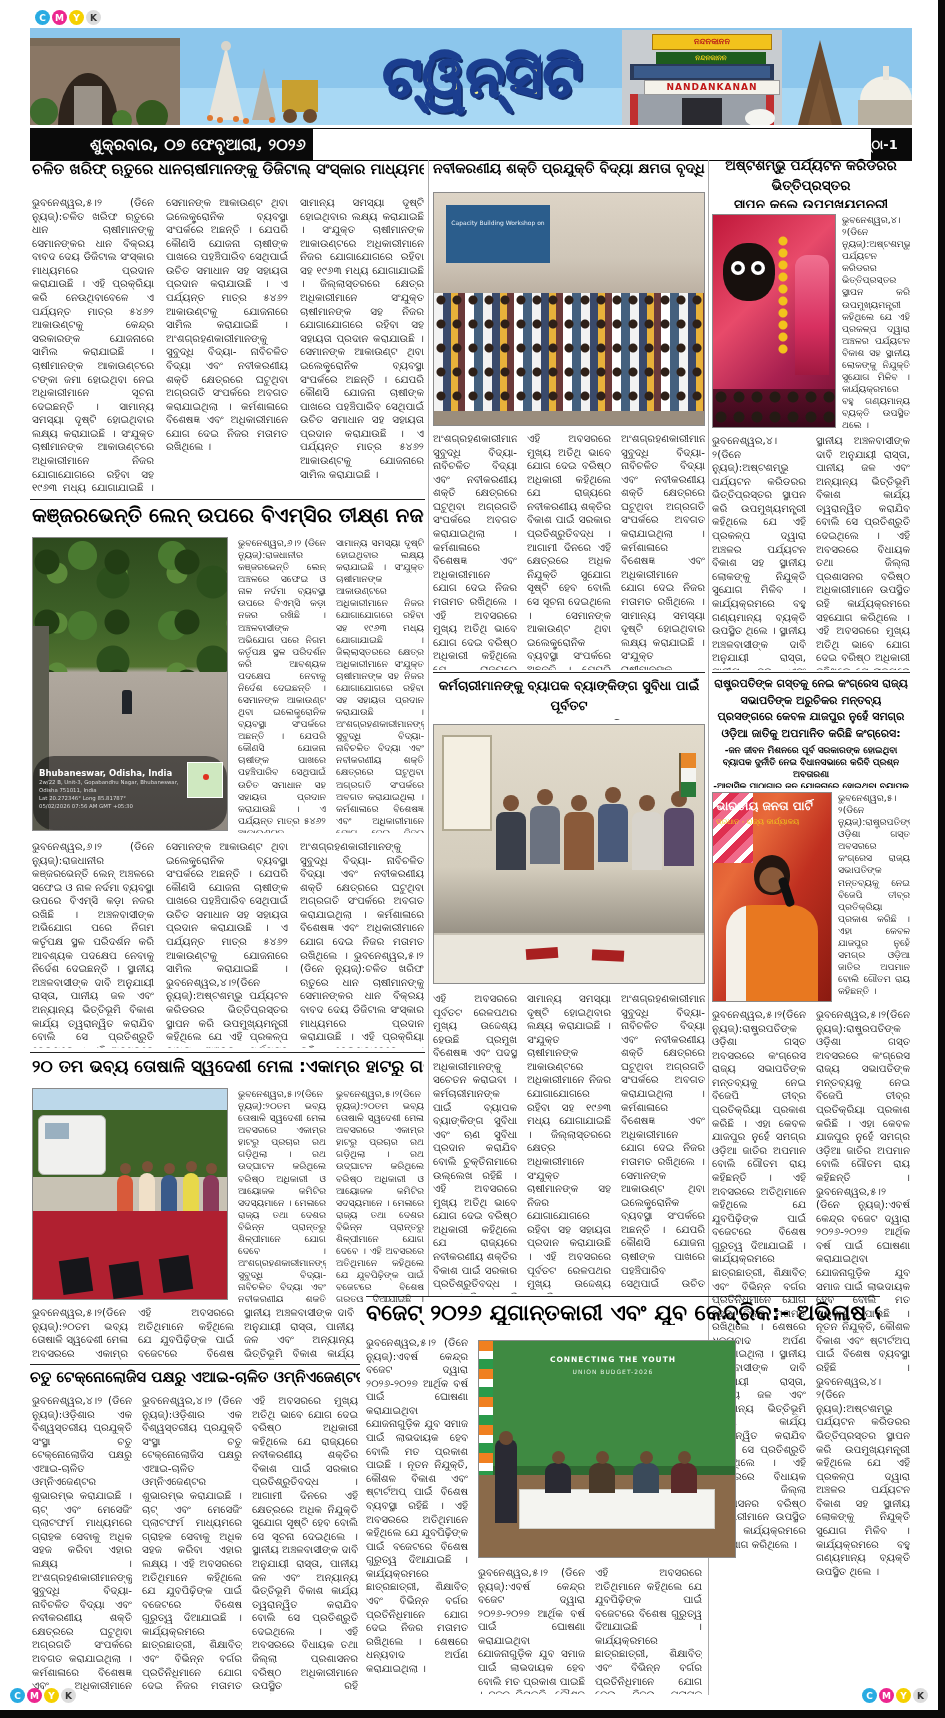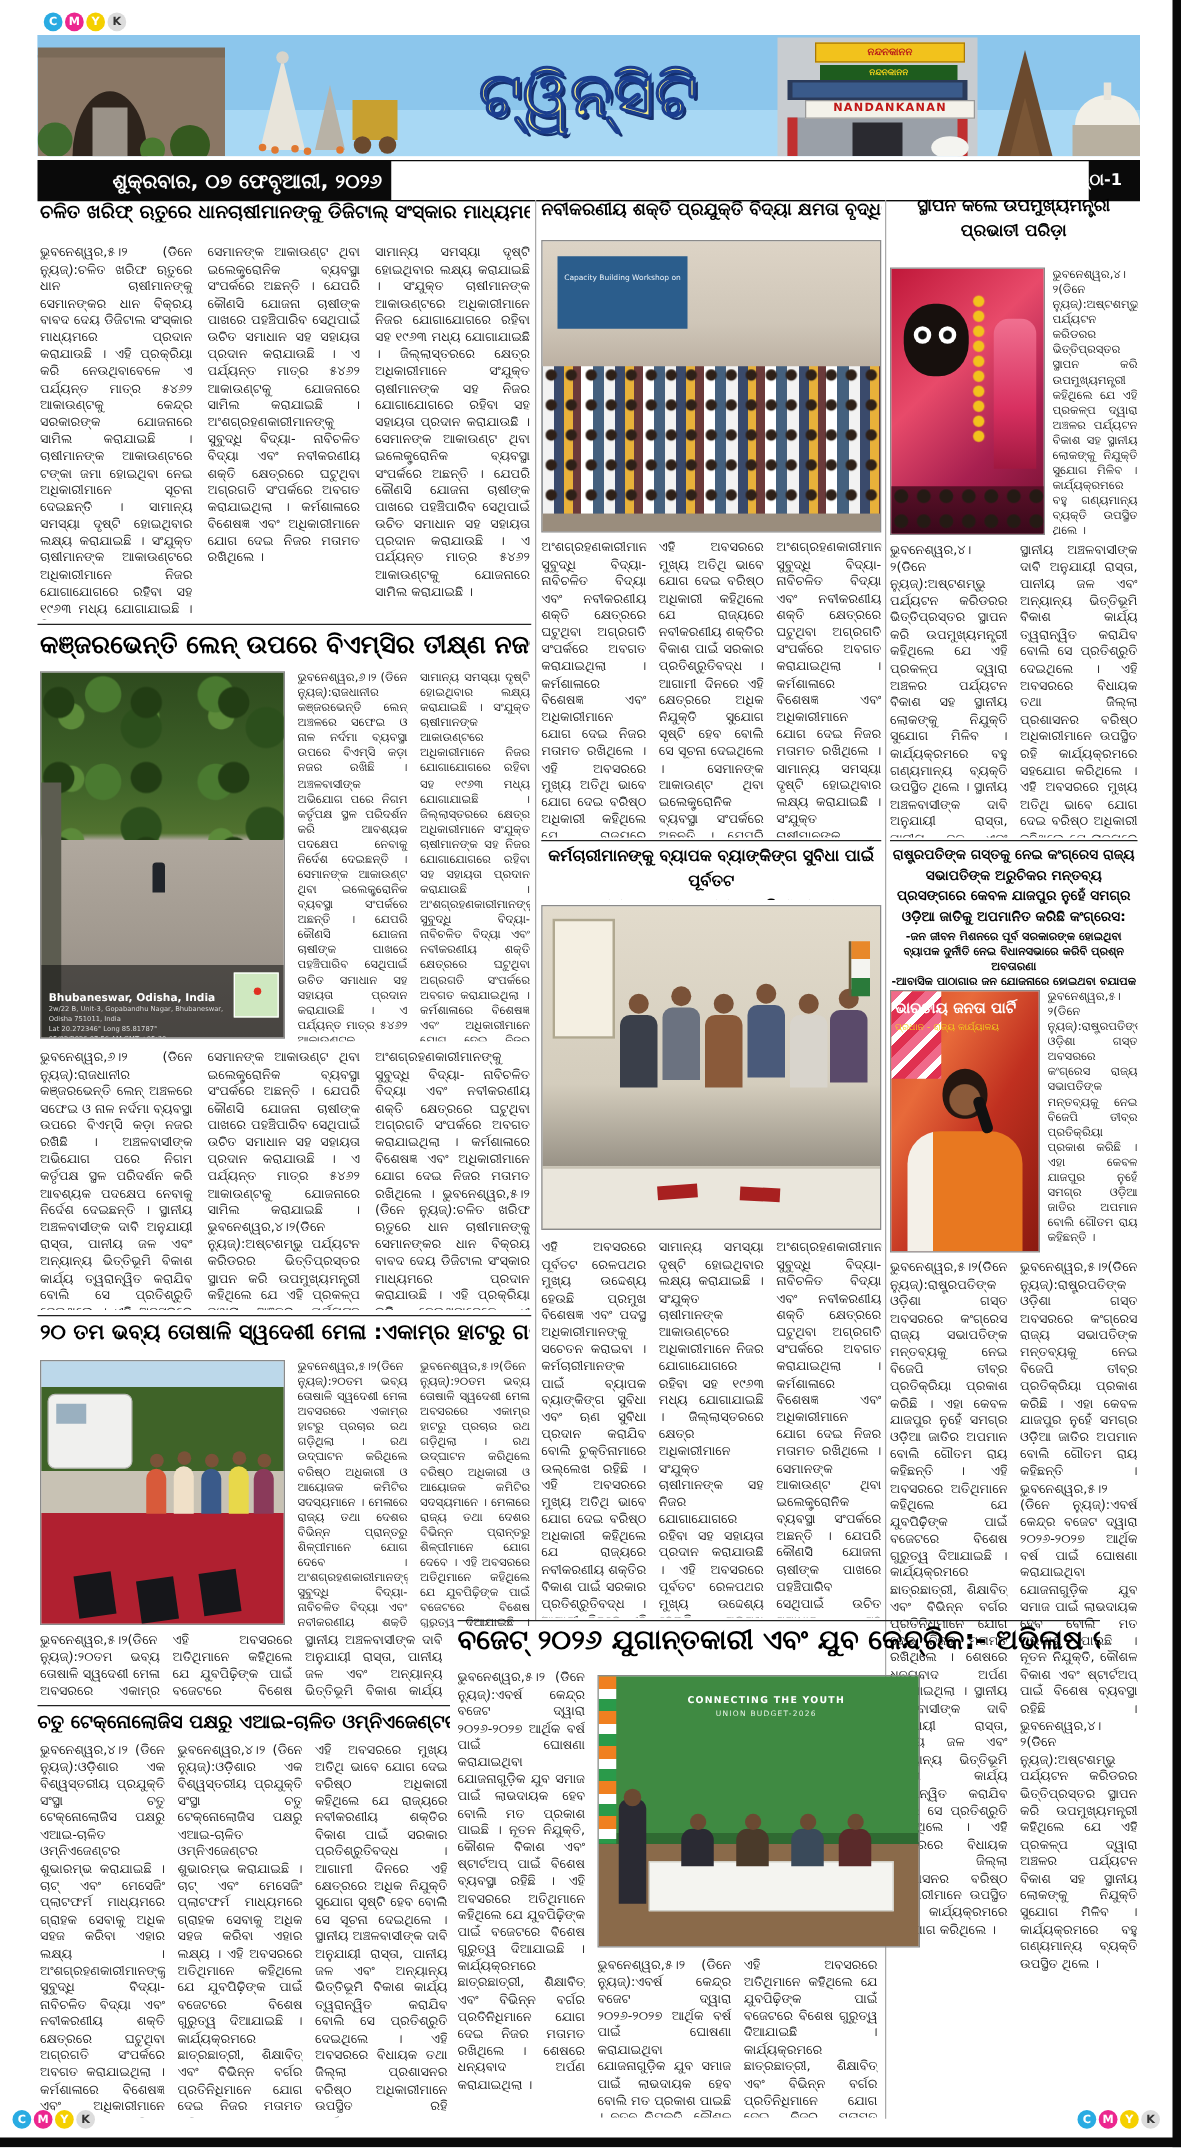--- a/index.html
+++ b/index.html
@@ -5,22 +5,22 @@
   html,body{margin:0;padding:0;background:#ffffff;}
   .page{position:relative;width:945px;height:1718px;background:#fff;overflow:hidden;
         font-family:"DejaVu Sans",sans-serif;color:#1a1a1a;}
   .abs{position:absolute;}
   
   .cmyk{position:absolute;display:flex;gap:2px;}
   .cmyk .dot{width:15px;height:15px;border-radius:50%;font-size:9px;font-weight:bold;
              color:#fff;display:flex;align-items:center;justify-content:center;}
   
   .masthead{left:30px;top:28px;width:882px;height:97px;overflow:hidden;background:linear-gradient(180deg,#7ec0ec,#a8d8f4 55%,#cfe8f8);}
-  .mh-title{position:absolute;left:276px;top:8px;width:330px;height:82px;display:flex;align-items:center;justify-content:center;
-            font-size:49px;font-weight:normal;color:#f7ef86;-webkit-text-stroke:2.5px #1b3e8f;
+  .mh-title{position:absolute;left:288px;top:8px;width:330px;height:82px;display:flex;align-items:center;justify-content:center;
+            font-size:56px;font-weight:bold;color:#f7ef86;-webkit-text-stroke:2.5px #1b3e8f;
             text-shadow:3px 3px 0 #15306e;letter-spacing:1px;white-space:nowrap;}
   .mh-sign-od{position:absolute;left:622px;top:6px;width:118px;height:14px;background:#f2c21c;border:1px solid #a87808;
               color:#b81818;font-size:8px;font-weight:bold;text-align:center;line-height:14px;overflow:hidden;}
   .mh-sign-gr{position:absolute;left:626px;top:24px;width:110px;height:12px;background:#1e5c1e;
               color:#f2d21c;font-size:7px;font-weight:bold;text-align:center;line-height:12px;overflow:hidden;}
   .mh-sign-en{position:absolute;left:614px;top:52px;width:134px;height:13px;background:#f4f2ea;border:1px solid #999;
               color:#c01818;font-size:9px;font-weight:bold;text-align:center;line-height:13px;letter-spacing:1px;overflow:hidden;}
   
   .datebar{left:30px;top:128px;width:882px;height:33px;background:#0a0a0a;}
   .datebar .white-gap{position:absolute;left:282px;top:0;width:560px;height:33px;background:#ffffff;border:1px solid #0a0a0a;box-sizing:border-box;}
@@ -57,22 +57,22 @@
         background-size:18px 20px,100% 100%;}
   .ph-lane{background:linear-gradient(180deg,#2e4a1e 0%,#3f6328 30%,#51722f 44%,#b0a89e 46%,#a39b91 70%,#8f8880 100%);}
   .ph-lane .foliage{position:absolute;left:0;right:0;top:0;height:46%;
         background:radial-gradient(circle at 20% 40%,#223d14 12px,transparent 13px),
                    radial-gradient(circle at 55% 25%,#4a7a30 14px,transparent 15px),
                    radial-gradient(circle at 80% 55%,#2c4f1c 16px,transparent 17px),
                    radial-gradient(circle at 40% 70%,#5c8a3a 10px,transparent 11px);
         background-size:70px 60px,90px 70px,100px 80px,60px 50px;}
   .ph-lane .wall{position:absolute;left:0;top:30%;width:16px;bottom:0;background:#5c5c50;}
   .ph-lane .figure{position:absolute;left:46%;top:52%;width:10px;height:24px;background:#20242a;border-radius:3px 3px 0 0;}
-  .geotag{position:absolute;left:0;right:0;bottom:0;height:58px;background:rgba(15,15,15,0.55);color:#fff;
-          padding:22px 40px 0 6px;box-sizing:border-box;}
+  .geotag{position:absolute;left:0;right:0;bottom:0;height:74px;background:rgba(15,15,15,0.55);color:#fff;
+          padding:12px 40px 0 6px;box-sizing:border-box;border-radius:21px;}
   .geotag .l1{font-size:8.5px;font-weight:bold;}
   .geotag .l2{font-size:5.4px;color:#ddd;line-height:1.5;}
   .geotag .map{position:absolute;right:4px;top:6px;width:34px;height:34px;background:#cfe8c0;border:1px solid #fff;}
   .geotag .pin{position:absolute;right:18px;top:18px;width:6px;height:6px;border-radius:50%;background:#e03020;}
   .ph-mou{background:linear-gradient(180deg,#e2dbcc 0%,#d4cdbd 55%,#6b655c 100%);}
   .ph-mou .window{position:absolute;left:8px;top:10px;width:46px;height:92px;background:#f4efe2;border:2px solid #b0a890;}
   .person{position:absolute;}
   .person .ph-head{width:16px;height:16px;border-radius:50%;background:#7a5238;margin:0 auto;}
   .person .ph-body{width:30px;height:58px;border-radius:8px 8px 0 0;margin-top:1px;}
   .ph-mou .table{position:absolute;left:0;right:0;bottom:0;height:48px;background:#eae6dc;border-top:2px solid #c8c2b4;}
@@ -195,20 +195,21 @@
   <div class="photo ph-workshop" style="left:433px;top:192px;width:272px;height:234px">
     <div class="screen">Capacity Building Workshop on</div>
     <div class="crowd"></div>
     <div class="floor"></div>
   </div>
   <div class="col" style="left:433px;top:432px;width:84px;height:238px"><span>ଅଂଶଗ୍ରହଣକାରୀମାନଙ୍କୁ ସୁବୁଦ୍ଧି ବିଦ୍ୟା- ନାବିଚଳିତ ବିଦ୍ୟା ଏବଂ ନବୀକରଣୀୟ ଶକ୍ତି କ୍ଷେତ୍ରରେ ଘଟୁଥିବା ଅଗ୍ରଗତି ସଂପର୍କରେ ଅବଗତ କରାଯାଇଥିଲା । କର୍ମଶାଳାରେ ବିଶେଷଜ୍ଞ ଏବଂ ଅଧିକାରୀମାନେ ଯୋଗ ଦେଇ ନିଜର ମତାମତ ରଖିଥିଲେ ।</span> <span>ଏହି ଅବସରରେ ମୁଖ୍ୟ ଅତିଥି ଭାବେ ଯୋଗ ଦେଇ ବରିଷ୍ଠ ଅଧିକାରୀ କହିଥିଲେ ଯେ ରାଜ୍ୟରେ ନବୀକରଣୀୟ ଶକ୍ତିର ବିକାଶ ପାଇଁ ସରକାର ପ୍ରତିଶ୍ରୁତିବଦ୍ଧ । ଆଗାମୀ ଦିନରେ ଏହି କ୍ଷେତ୍ରରେ ଅଧିକ ନିଯୁକ୍ତି ସୁଯୋଗ ସୃଷ୍ଟି ହେବ ବୋଲି ସେ ସୂଚନା ଦେଇଥିଲେ ।</span></div>
   <div class="col" style="left:527px;top:432px;width:84px;height:238px"><span>ଏହି ଅବସରରେ ମୁଖ୍ୟ ଅତିଥି ଭାବେ ଯୋଗ ଦେଇ ବରିଷ୍ଠ ଅଧିକାରୀ କହିଥିଲେ ଯେ ରାଜ୍ୟରେ ନବୀକରଣୀୟ ଶକ୍ତିର ବିକାଶ ପାଇଁ ସରକାର ପ୍ରତିଶ୍ରୁତିବଦ୍ଧ । ଆଗାମୀ ଦିନରେ ଏହି କ୍ଷେତ୍ରରେ ଅଧିକ ନିଯୁକ୍ତି ସୁଯୋଗ ସୃଷ୍ଟି ହେବ ବୋଲି ସେ ସୂଚନା ଦେଇଥିଲେ ।</span> <span>ସେମାନଙ୍କ ଆକାଉଣ୍ଟ ଥିବା ଇଲେକ୍ଟ୍ରୋନିକ ବ୍ୟବସ୍ଥା ସଂପର୍କରେ ଅଛନ୍ତି । ଯେପରି କୌଣସି ଯୋଜନା ଚାଷୀଙ୍କ ପାଖରେ ପହଞ୍ଚିପାରିବ ସେଥିପାଇଁ ଉଚିତ ସମାଧାନ ସହ ସହାୟତା ପ୍ରଦାନ କରାଯାଉଛି । ଏ ପର୍ଯ୍ୟନ୍ତ ମାତ୍ର ୫୪୬୨ ଆକାଉଣ୍ଟକୁ ଯୋଜନାରେ ସାମିଲ କରାଯାଇଛି ।</span></div>
   <div class="col" style="left:621px;top:432px;width:84px;height:238px"><span>ଅଂଶଗ୍ରହଣକାରୀମାନଙ୍କୁ ସୁବୁଦ୍ଧି ବିଦ୍ୟା- ନାବିଚଳିତ ବିଦ୍ୟା ଏବଂ ନବୀକରଣୀୟ ଶକ୍ତି କ୍ଷେତ୍ରରେ ଘଟୁଥିବା ଅଗ୍ରଗତି ସଂପର୍କରେ ଅବଗତ କରାଯାଇଥିଲା । କର୍ମଶାଳାରେ ବିଶେଷଜ୍ଞ ଏବଂ ଅଧିକାରୀମାନେ ଯୋଗ ଦେଇ ନିଜର ମତାମତ ରଖିଥିଲେ ।</span> <span>ସାମାନ୍ୟ ସମସ୍ୟା ଦୃଷ୍ଟି ହୋଇଥିବାର ଲକ୍ଷ୍ୟ କରାଯାଇଛି । ସଂଯୁକ୍ତ ଚାଷୀମାନଙ୍କ ଆକାଉଣ୍ଟରେ ଅଧିକାରୀମାନେ ନିଜର ଯୋଗାଯୋଗରେ ରହିବା ସହ ୧୯୬୩ ମଧ୍ୟ ଯୋଗାଯାଇଛି । ଜିଲ୍ଲାସ୍ତରରେ କ୍ଷେତ୍ର ଅଧିକାରୀମାନେ ସଂଯୁକ୍ତ ଚାଷୀମାନଙ୍କ ସହ ନିଜର ଯୋଗାଯୋଗରେ ରହିବା ସହ ସହାୟତା ପ୍ରଦାନ କରାଯାଉଛି ।</span></div>
 
   <div class="headline wrap" style="left:712px;top:156px;width:198px;height:52px;font-size:13.5px;line-height:1.45;">
+    <div>ଅଷ୍ଟଶମ୍ଭୁ ପର୍ଯ୍ୟଟନ କରିଡରର ଭିତ୍ତିପ୍ରସ୍ତର</div>
     <div>ସ୍ଥାପନ କଲେ ଉପମୁଖ୍ୟମନ୍ତ୍ରୀ ପ୍ରଭାତୀ ପରିଡ଼ା</div>
   </div>
   <div class="photo ph-deity" style="left:712px;top:214px;width:124px;height:214px">
     <div class="idol"></div>
     <div class="eye" style="left:18px;top:46px"></div>
     <div class="eye" style="left:38px;top:46px"></div>
     <div class="garland"></div>
     <div class="saree"></div>
     <div class="crowdband"></div>
   </div>

